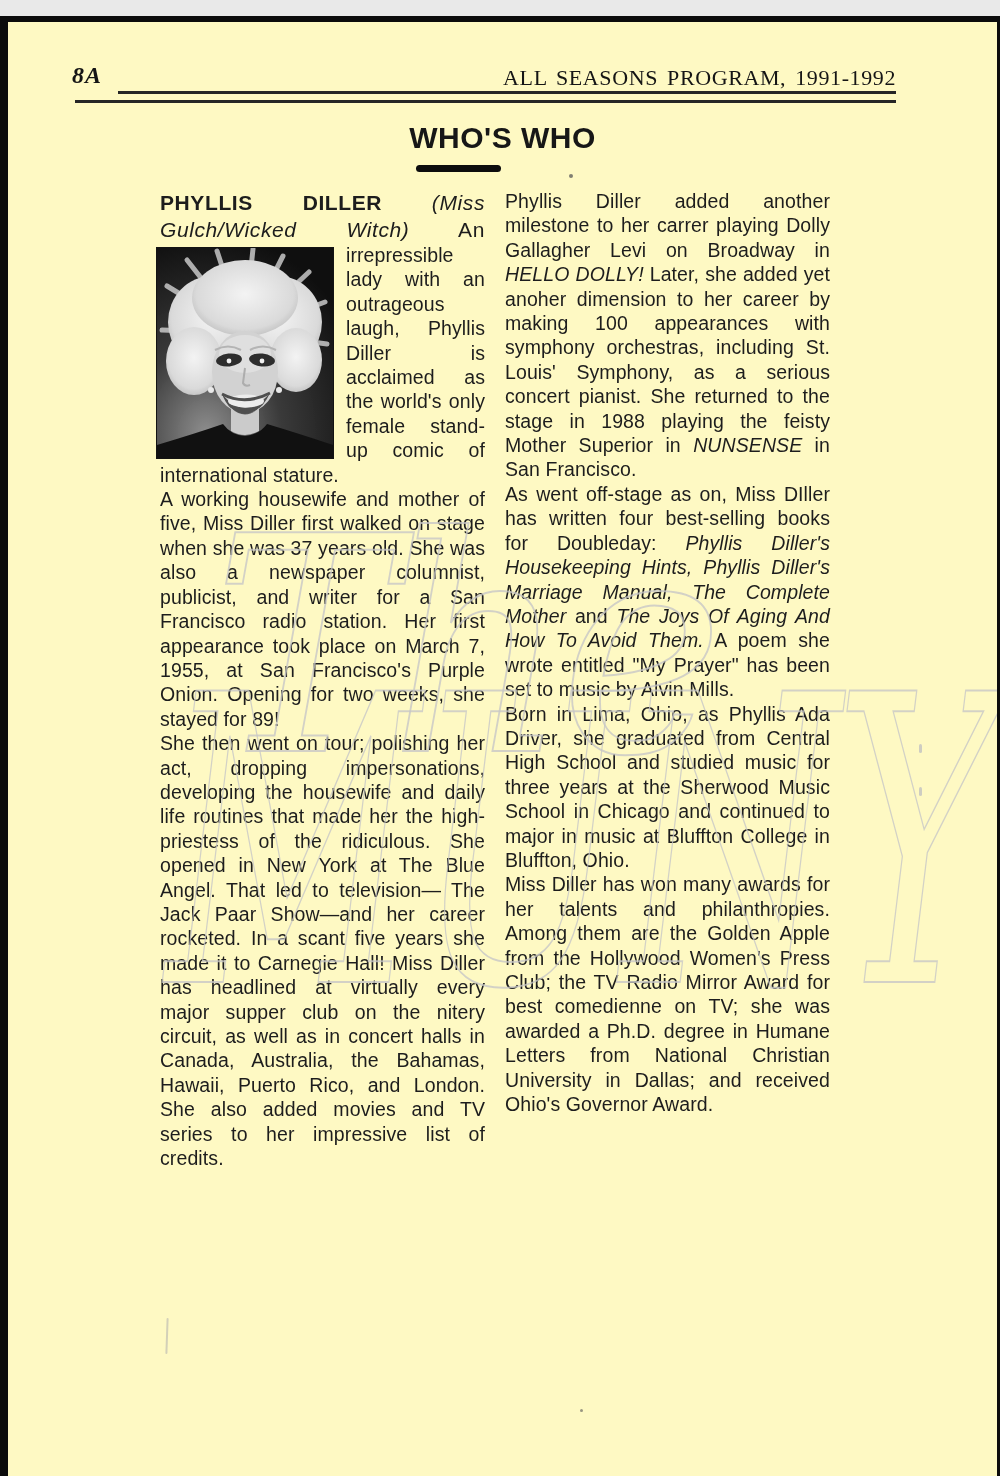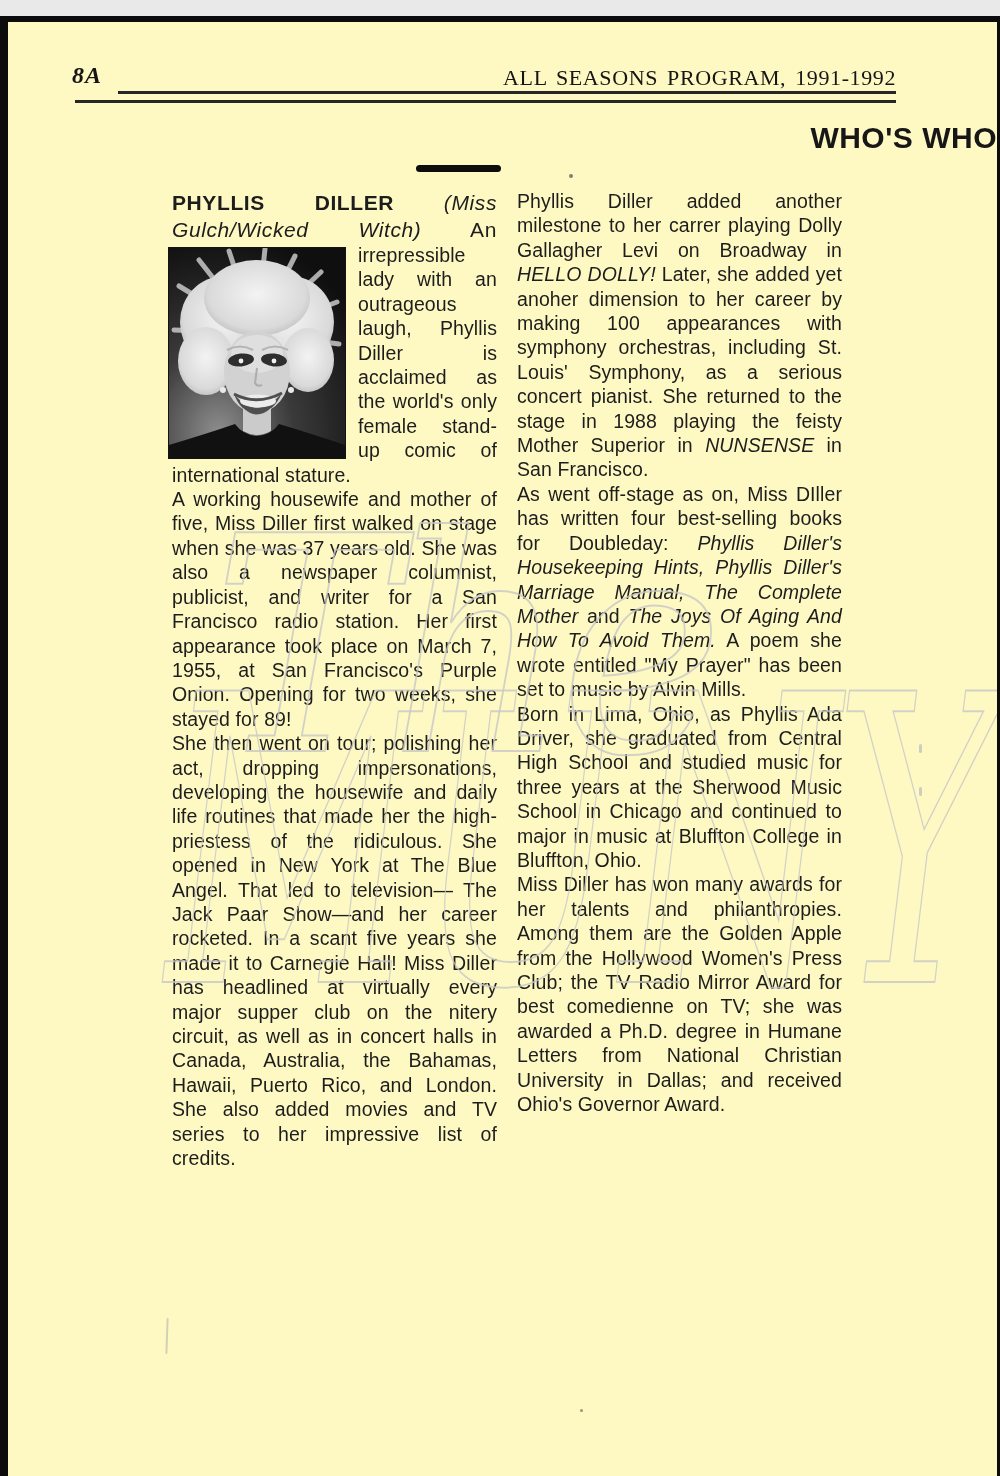--- a/index.html
+++ b/index.html
@@ -21,30 +21,30 @@
   .publication{
     position:absolute; right:101px; top:43px;
     font-family:"Liberation Serif",serif; font-size:22px;
     letter-spacing:0.6px; word-spacing:3px; color:#151515;text-align:center;
   }
   .rule-top{position:absolute; left:110px; right:101px; top:69px; height:3px; background:#262626;}
   .rule-bottom{position:absolute; left:67px; right:101px; top:78px; height:2.5px; background:#262626;}
   
   .who-title{
     position:absolute; left:0; top:99px; width:100%;
-    text-align:right; font-size:30px; font-weight:700;
+    text-align:center; font-size:30px; font-weight:700;
     letter-spacing:0.5px; color:#171717; margin:0;
   }
   .title-bar{
     position:absolute; left:408px; top:143px; width:85px; height:7px;
     background:#0d0d0d; border-radius:3.5px;
   }
   
   .columns{
-    position:absolute; left:164px; top:167px; width:676px;
+    position:absolute; left:152px; top:167px; width:676px;
     display:flex; gap:20px; z-index:2;
   }
   .col{width:325px; font-size:19.5px; line-height:24.4px; letter-spacing:0.1px;}
   .col p, .col .flow{margin:0; text-align:justify;}
   .head{
     font-size:21px; line-height:27px; text-align:justify;
     text-align-last:justify; letter-spacing:0.6px;
   }
   .head b{font-weight:700;}
   .cont{text-align-last:justify;}

